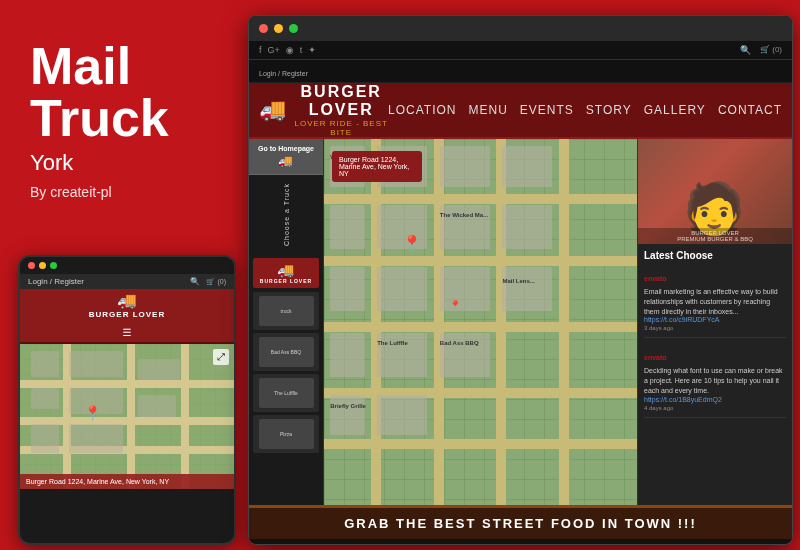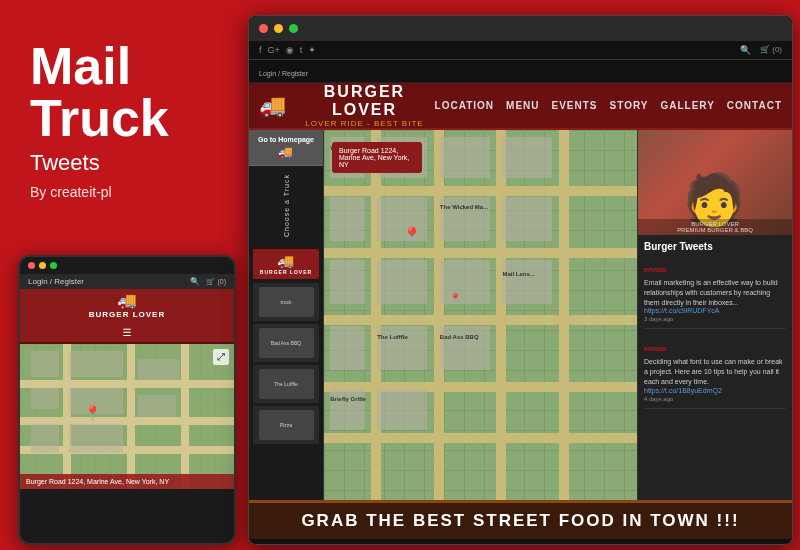--- a/index.html
+++ b/index.html
@@ -310,22 +310,22 @@
     }
 
     .desktop-nav-links {
       display: flex;
       gap: 12px;
       align-items: center;
     }
 
     .desktop-nav-link {
       color: #ddd;
-      font-size: 10px;
-      font-weight: bold;
+      font-size: 12px;
+      font-weight: normal;
       letter-spacing: 1px;
       text-transform: uppercase;
       text-decoration: none;
       cursor: pointer;
     }
 
     
     .desktop-content {
       display: flex;
       flex: 1;
@@ -526,21 +526,21 @@
     
     .desktop-bottom-banner {
       background: #3a1a0a;
       padding: 8px 10px;
       text-align: center;
       border-top: 3px solid #8b4510;
     }
 
     .bottom-banner-text {
       color: white;
-      font-size: 17px;
+      font-size: 13px;
       font-weight: 900;
       letter-spacing: 2px;
       text-transform: uppercase;
     }
 
     
     .map-block {
       position: absolute;
       background: rgba(180,175,160,0.6);
       border-radius: 1px;
@@ -558,21 +558,21 @@
       font-size: 7px;
       cursor: pointer;
     }
   </style>
 </head>
 <body>
 
 <div class="left-panel">
   <div class="title-food">Mail</div>
   <div class="title-truck">Truck</div>
-  <div class="subtitle">Tweets</div>
+  <div class="subtitle">York</div>
   <div class="by-line">By createit-pl</div>
 </div>
 
 <div class="mobile-mockup">
 
   <div class="mobile-top-bar">
     <div class="mobile-dots">
       <div class="mobile-dot" style="background:#ff5f57;"></div>
       <div class="mobile-dot" style="background:#febc2e;"></div>
       <div class="mobile-dot" style="background:#28c840;"></div>
@@ -758,21 +758,21 @@
 
       <div class="desktop-right-panel">
 
         <div class="burger-man-photo">
           <div style="position:absolute;inset:0;background:linear-gradient(135deg,#8a5040 0%,#c05040 40%,#6a4030 100%);opacity:0.9;"></div>
           <div style="position:absolute;bottom:10px;left:50%;transform:translateX(-50%);font-size:50px;line-height:1;">🧑</div>
           <div class="burger-man-overlay">BURGER LOVER<br>PREMIUM BURGER &amp; BBQ</div>
         </div>
 
         <div class="tweets-panel">
-          <div class="tweets-title">Burger Tweets</div>
+          <div class="tweets-title">Latest Choose</div>
 
           <div class="tweet-item">
             <span class="tweet-handle">envato</span>
             <div class="tweet-text">Email marketing is an effective way to build relationships with customers by reaching them directly in their inboxes...</div>
             <div class="tweet-link">https://t.co/c9iRUDFYcA</div>
             <div class="tweet-time">3 days ago</div>
           </div>
 
           <div class="tweet-item">
             <span class="tweet-handle">envato</span>

